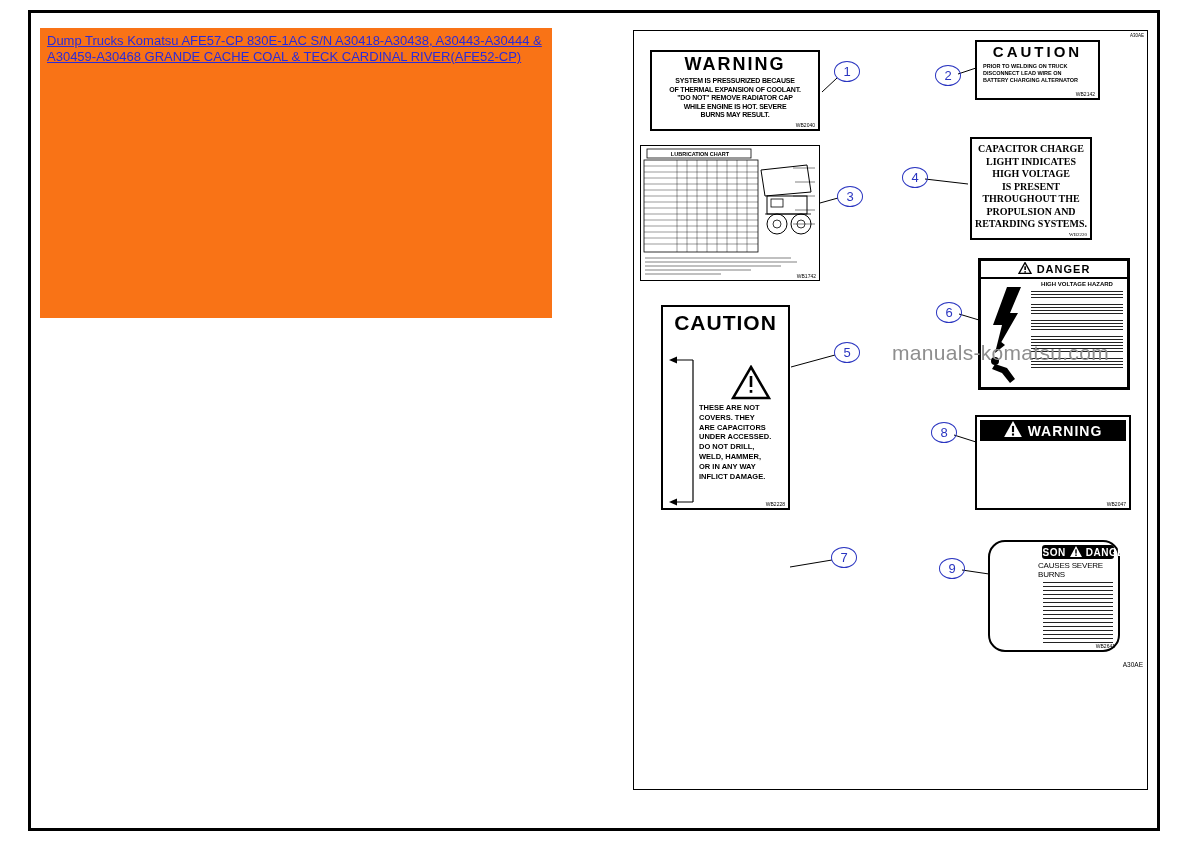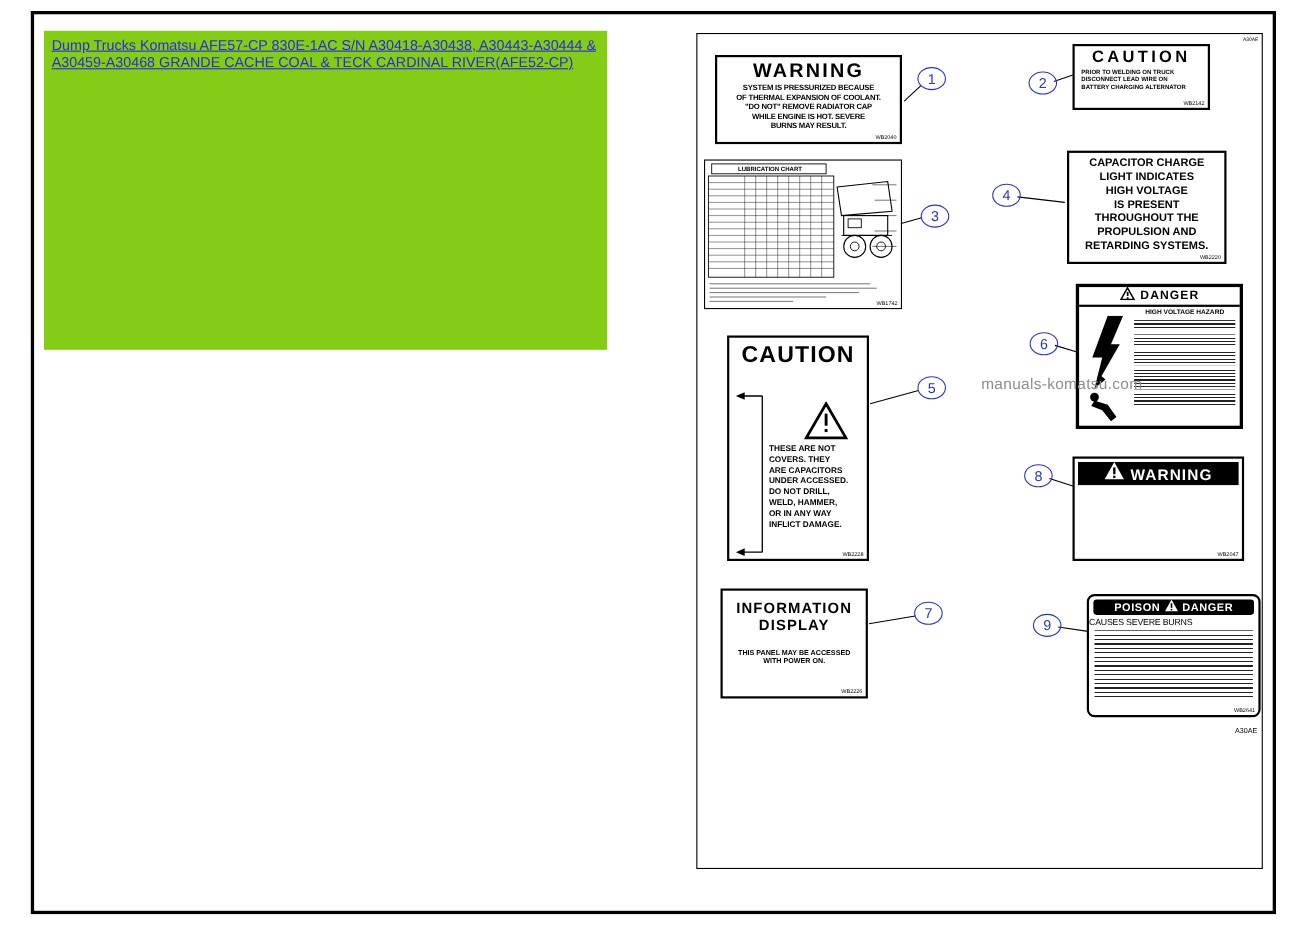--- a/index.html
+++ b/index.html
@@ -1,20 +1,20 @@
 <!DOCTYPE html>
 <html><head>
 <meta charset="utf-8">
 <style>
   html,body{margin:0;padding:0;background:#fff;}
   #page{position:relative;width:1190px;height:842px;background:#fff;overflow:hidden;
         font-family:"Liberation Sans",sans-serif;color:#000;}
   .frame{position:absolute;left:28px;top:10px;width:1126px;height:815px;border:3px solid #000;z-index:0;}
   
-  .black-box{position:absolute;left:40px;top:28px;width:512px;height:290px;background:#84cc16;
+  .black-box{position:absolute;left:40px;top:28px;width:512px;height:290px;background:#f97316;
              box-sizing:border-box;padding:5px 7px;z-index:2;}
   .prod-link{color:#2b2bd9;font-size:13px;line-height:16px;text-decoration:underline;display:block;}
   
   .panel{position:absolute;left:633px;top:30px;width:515px;height:760px;border:1px solid #000;
          box-sizing:border-box;background:#fff;z-index:1;}
   .cc-top{position:absolute;top:2px;right:3px;font-size:4.5px;}
   .cc-bottom{position:absolute;top:630px;right:4px;font-size:6.5px;}
   
   .decal{position:absolute;background:#fff;border:2px solid #000;box-sizing:border-box;z-index:2;}
   .code{position:absolute;right:3px;bottom:1px;font-size:5px;letter-spacing:0;}
@@ -25,21 +25,21 @@
   .d1 .title{font-size:18px;font-weight:bold;text-align:center;letter-spacing:2px;margin-top:2px;}
   .d1 .body{margin-top:2px;font-size:7px;font-weight:bold;text-align:center;line-height:8.5px;letter-spacing:-0.2px;}
 
   .d2{left:975px;top:40px;width:125px;height:60px;}
   .d2 .title{font-size:15px;font-weight:bold;text-align:center;letter-spacing:3px;margin-top:1px;}
   .d2 .body{margin-top:3px;font-size:5.5px;font-weight:bold;padding-left:6px;line-height:7px;}
 
   .d3{left:640px;top:145px;width:180px;height:136px;border-width:1px;}
   .d3 .chart-title{position:absolute;left:8px;top:4.5px;width:102px;text-align:center;font-size:5.5px;font-weight:bold;}
 
-  .d4{left:970px;top:137px;width:145px;height:103px;}
+  .d4{left:970px;top:137px;width:122px;height:103px;font-family:Liberation Serif, serif;}
   .d4 .body{margin-top:4px;font-size:10px;font-weight:bold;text-align:center;line-height:12.5px;}
 
   .d5{left:661px;top:305px;width:129px;height:205px;}
   .d5 .title{font-size:21px;font-weight:bold;text-align:center;margin-top:4px;letter-spacing:1px;}
   .d5 .tri{position:absolute;left:68px;top:58px;}
   .d5 .dim{position:absolute;left:4px;top:48px;}
   .d5 .body{position:absolute;left:36px;top:96px;font-size:7.5px;font-weight:bold;line-height:9.8px;}
 
   .d6{left:978px;top:258px;width:152px;height:132px;border-width:3px;}
   .d6 .hdr{height:16px;border-bottom:2px solid #000;display:flex;align-items:center;justify-content:center;gap:5px;}
@@ -51,35 +51,35 @@
 
   .d7{left:655px;top:535px;width:134px;height:100px;}
   .d7 .title{font-size:13.5px;font-weight:bold;text-align:center;line-height:16px;margin-top:8px;letter-spacing:1px;}
   .d7 .body{margin-top:13px;font-size:6.5px;font-weight:bold;text-align:center;line-height:8px;}
 
   .d8{left:975px;top:415px;width:156px;height:95px;}
   .d8 .hdr{margin:3px;background:#000;color:#fff;height:21px;display:flex;align-items:center;justify-content:center;gap:6px;}
   .d8 .hdr-title{font-size:14px;font-weight:bold;letter-spacing:1px;}
   .d8 .body{padding:1px 4px 0;font-size:8px;font-weight:bold;line-height:9.5px;}
 
-  .d9{left:988px;top:540px;width:158px;height:112px;border-radius:7px;}
+  .d9{left:988px;top:540px;width:132px;height:112px;border-radius:17px;padding-left:48px;}
   .d9 .hdr{margin:3px 4px 2px;background:#000;color:#fff;height:14px;border-radius:3px;
            display:flex;align-items:center;justify-content:center;gap:4px;}
   .d9 .hdr-word{font-size:10px;font-weight:bold;letter-spacing:0.5px;}
   .d9 .sub{font-size:8px;font-weight:normal;letter-spacing:-0.2px;}
   .d9 .fine{margin:3px 5px 0;height:62px;}
 
   
   .callout{position:absolute;width:24px;height:19px;border:1px solid #2a35c0;border-radius:50%;
            display:flex;align-items:center;justify-content:center;color:#2a35c0;font-size:13px;z-index:4;}
   .c1{left:834px;top:61px;} .c2{left:935px;top:65px;} .c3{left:837px;top:186px;}
   .c4{left:902px;top:167px;} .c5{left:834px;top:342px;} .c6{left:936px;top:302px;}
   .c7{left:831px;top:547px;} .c8{left:931px;top:422px;} .c9{left:939px;top:558px;}
   .lines-svg{position:absolute;left:0;top:0;z-index:3;pointer-events:none;}
-  .watermark{position:absolute;left:892px;top:341px;font-size:14px;color:#8e8e8e;z-index:6;letter-spacing:0.3px;}
+  .watermark{position:absolute;left:892px;top:341px;font-size:21px;color:#8e8e8e;z-index:6;letter-spacing:0.3px;}
 </style>
 </head>
 <body>
 
 <div id="page">
 
   <div class="frame"></div>
 
   <div class="black-box">
     <a href="#" class="prod-link">Dump Trucks Komatsu AFE57-CP 830E-1AC S/N A30418-A30438, A30443-A30444 &amp; A30459-A30468 GRANDE CACHE COAL &amp; TECK CARDINAL RIVER(AFE52-CP)</a>
@@ -204,31 +204,20 @@
     </div>
     <div class="rtext">
       <div class="bars" style="height:9px;width:92px;margin-bottom:4px"></div>
       <div class="bars" style="height:12px;width:92px;margin-bottom:4px"></div>
       <div class="bars" style="height:12px;width:92px;margin-bottom:4px"></div>
       <div class="bars" style="height:18px;width:92px;margin-bottom:4px"></div>
       <div class="bars" style="height:12px;width:92px"></div>
     </div>
   </div>
 
-  <div class="decal d7">
-    <div class="title">
-      <div>INFORMATION</div>
-      <div>DISPLAY</div>
-    </div>
-    <div class="body">
-      <div>THIS PANEL MAY BE ACCESSED</div>
-      <div>WITH POWER ON.</div>
-    </div>
-    <div class="code">WB2226</div>
-  </div>
 
   <div class="decal d8">
     <div class="hdr">
       <span>
         <svg width="18" height="16" viewBox="0 0 20 18">
           <polygon points="10,0 20,18 0,18" fill="#fff"></polygon>
           <rect x="8.8" y="5.5" width="2.4" height="7" fill="#000"></rect>
           <rect x="8.8" y="14" width="2.4" height="2.4" fill="#000"></rect>
         </svg>
       </span>

